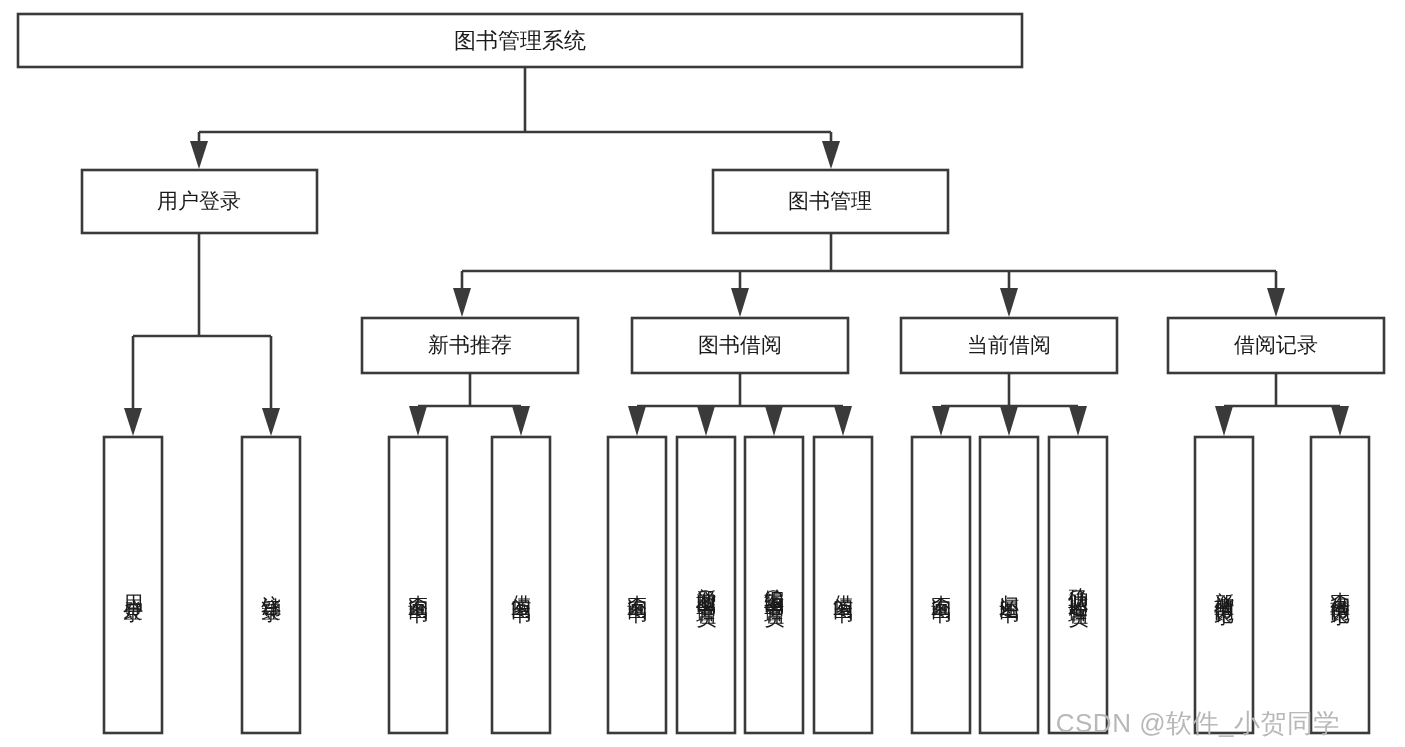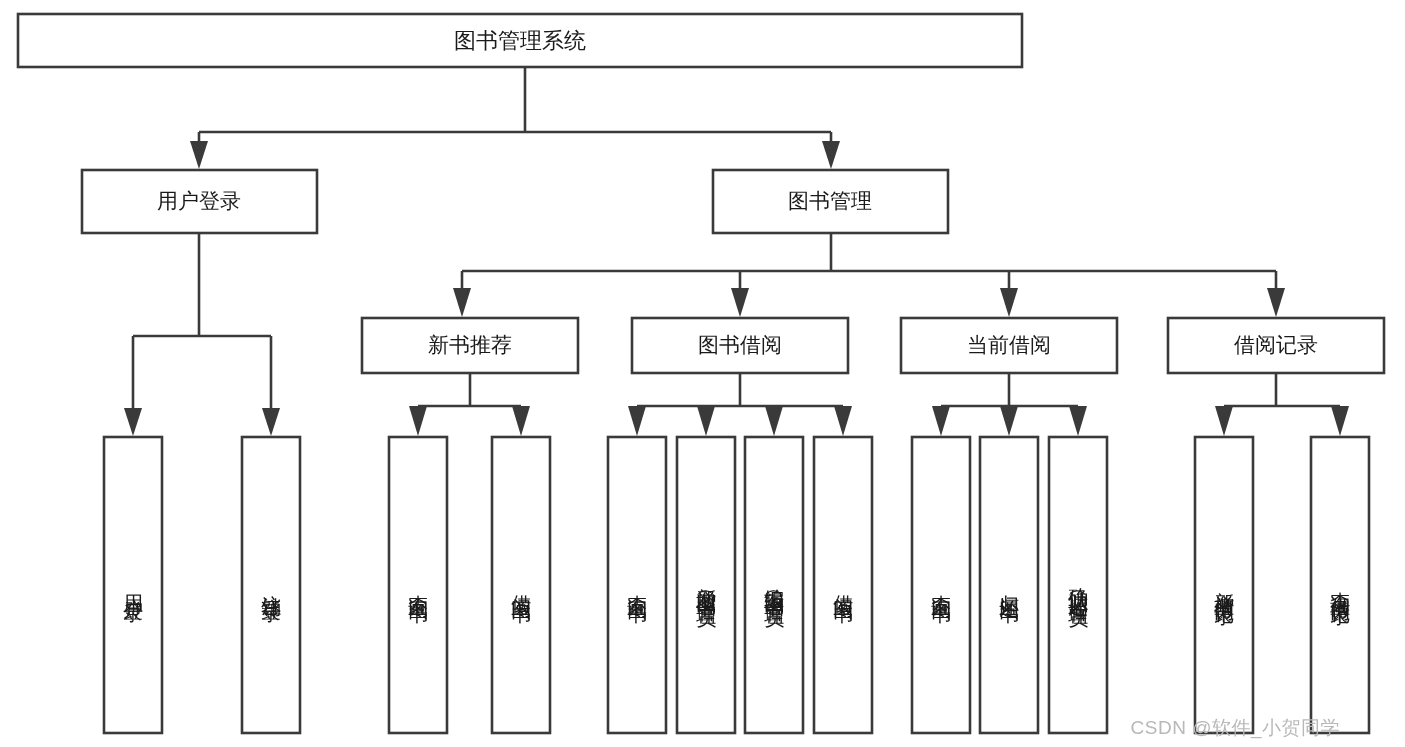--- a/index.html
+++ b/index.html
@@ -69,21 +69,21 @@
     line-height: 1.38;
     letter-spacing: 3px;
     color: #1a1a1a;
     white-space: nowrap;
   }
   .watermark {
     position: absolute;
     right: 8px;
     bottom: 6px;
     font-family: "Liberation Sans", "DejaVu Sans", sans-serif;
-    font-size: 19px;
+    font-size: 26px;
     color: #b8b8b8;
     letter-spacing: 0.5px;
     white-space: nowrap;
   }
 </style>
 </head>
 <body>
 
 <div id="diagram-root">
 

